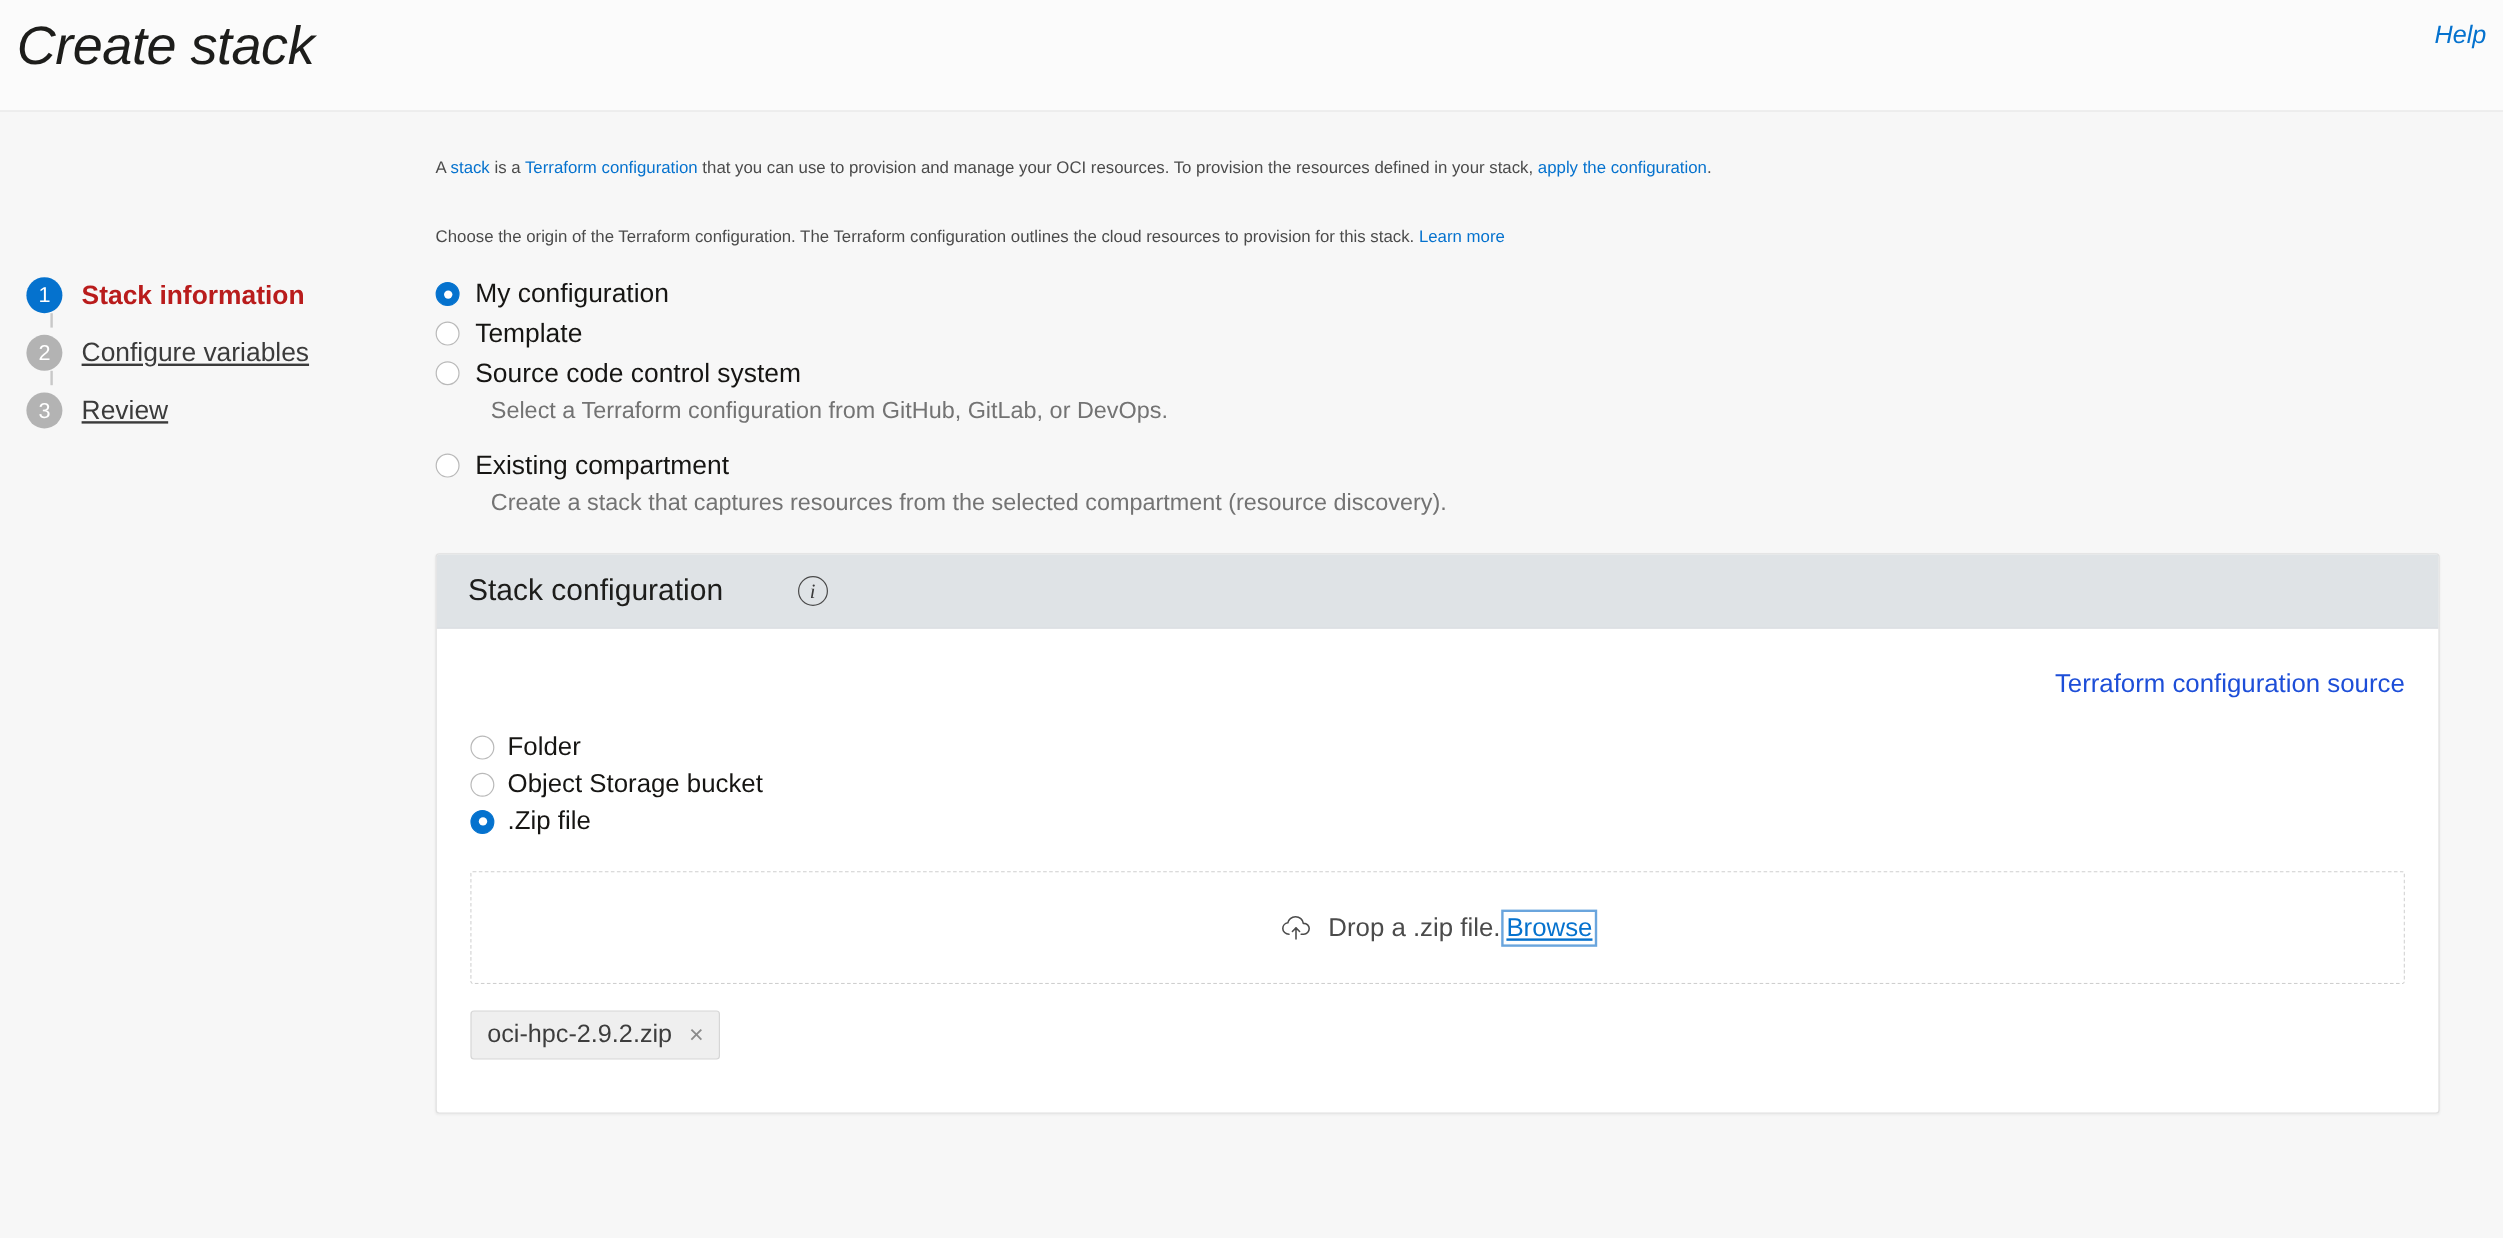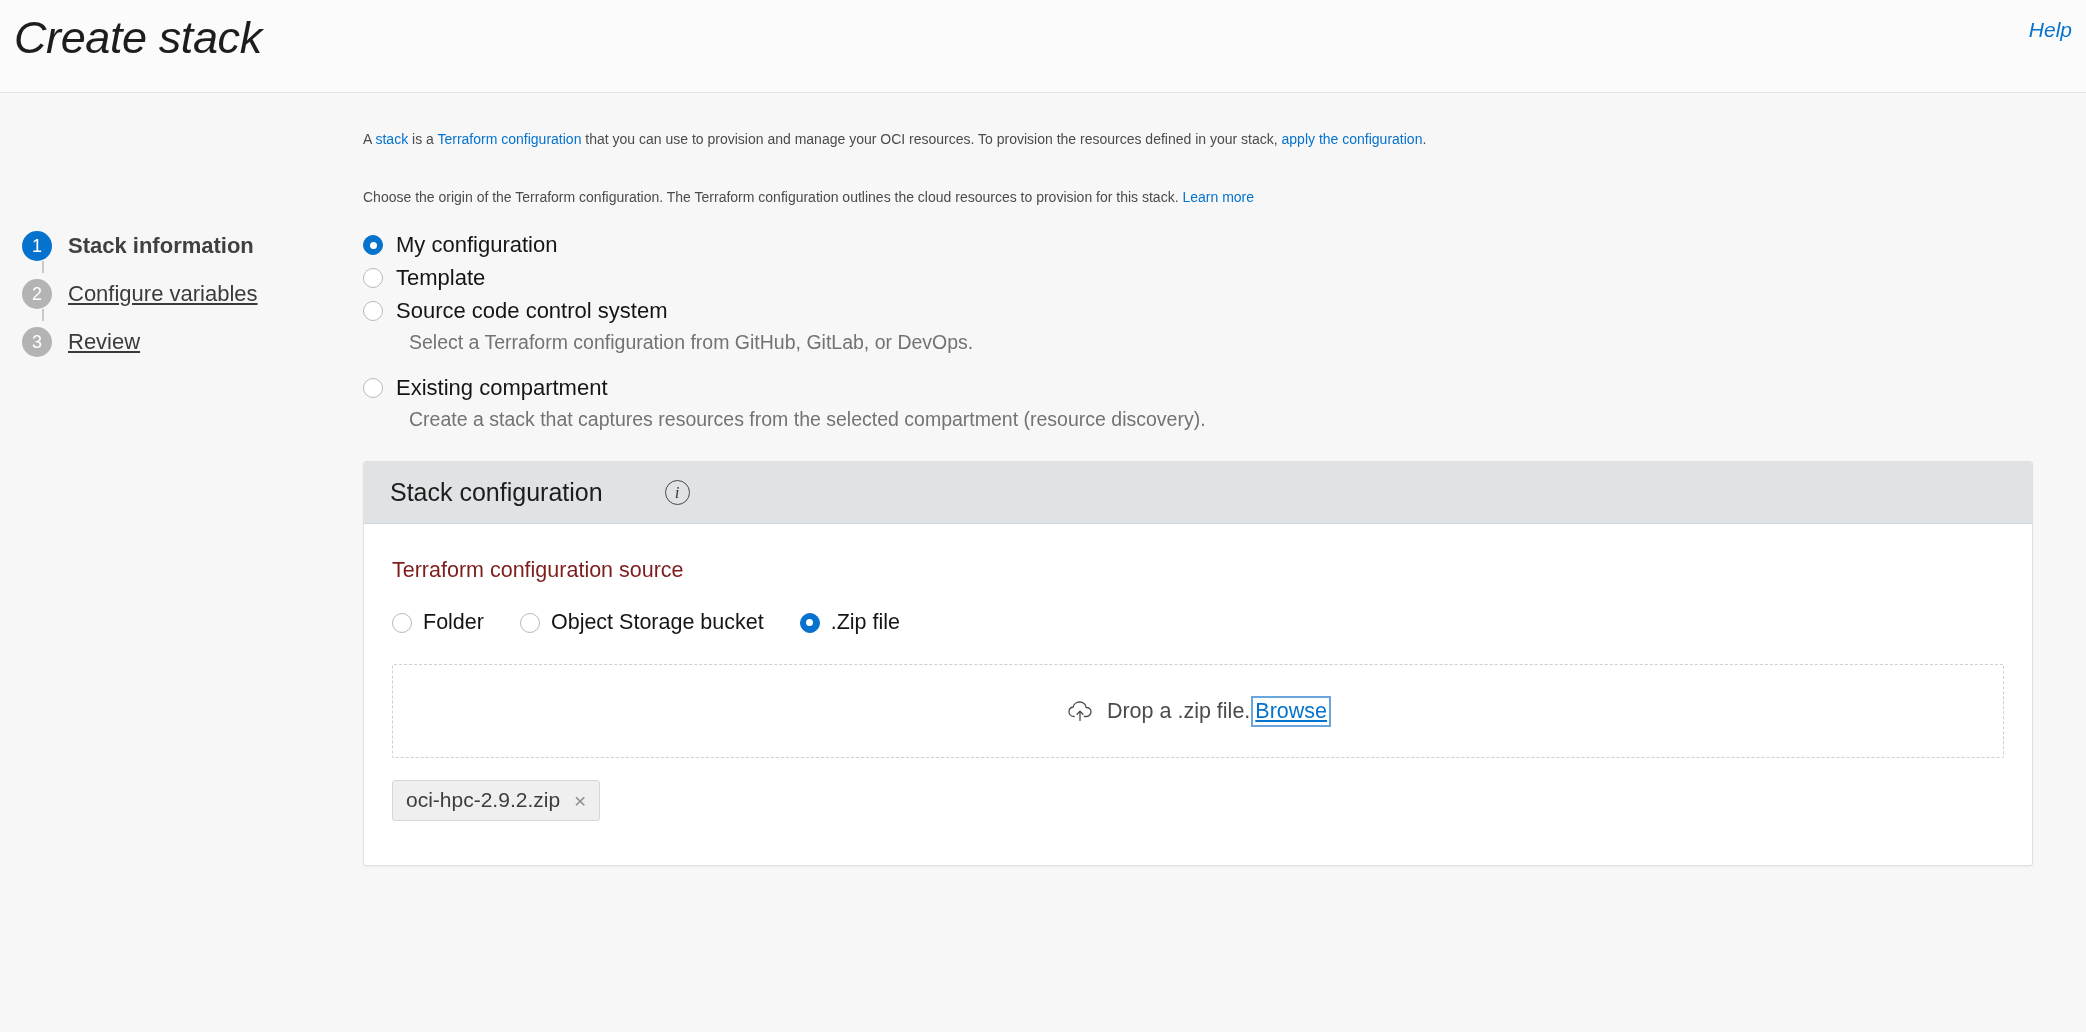--- a/index.html
+++ b/index.html
@@ -81,21 +81,21 @@
   }
   .step.active .step-circle { background: #0572ce; }
   .step-label {
     font-size: 22px;
     color: #3b3b3b;
     text-decoration: underline;
     cursor: pointer;
   }
   .step.active .step-label {
     font-weight: bold;
-    color: #404040;
+    color: #b91c1c;
     text-decoration: none;
     cursor: default;
   }
 
   
   .main {
     flex: 1;
     padding-right: 30px;
     max-width: 1700px;
   }
@@ -191,29 +191,31 @@
     font-style: italic;
     font-size: 17px;
     color: #3a3a3a;
     cursor: pointer;
   }
   .panel-body {
     padding: 34px 28px 44px 28px;
   }
   .field-label {
     font-size: 21.5px;
-    color: #7f1d1d;
+    color: #1d4ed8;
     margin-bottom: 24px;
+    text-align: right;
   }
 
   
   .inline-radios {
     display: flex;
-    align-items: flex-end;
+    align-items: flex-start;
     margin-bottom: 26px;
+    flex-direction: column;
   }
   .inline-radio {
     display: flex;
     align-items: center;
     margin-right: 36px;
     cursor: pointer;
   }
   .inline-radio .radio {
     margin-top: 0;
     margin-right: 11px;

